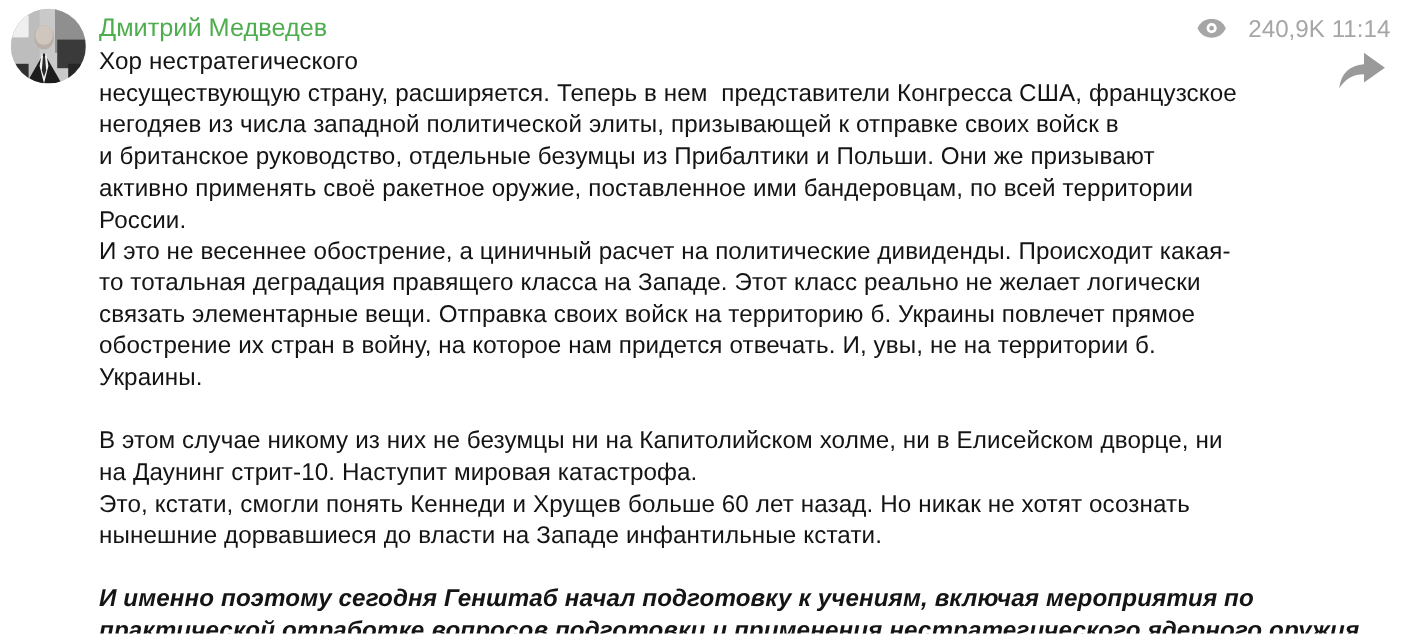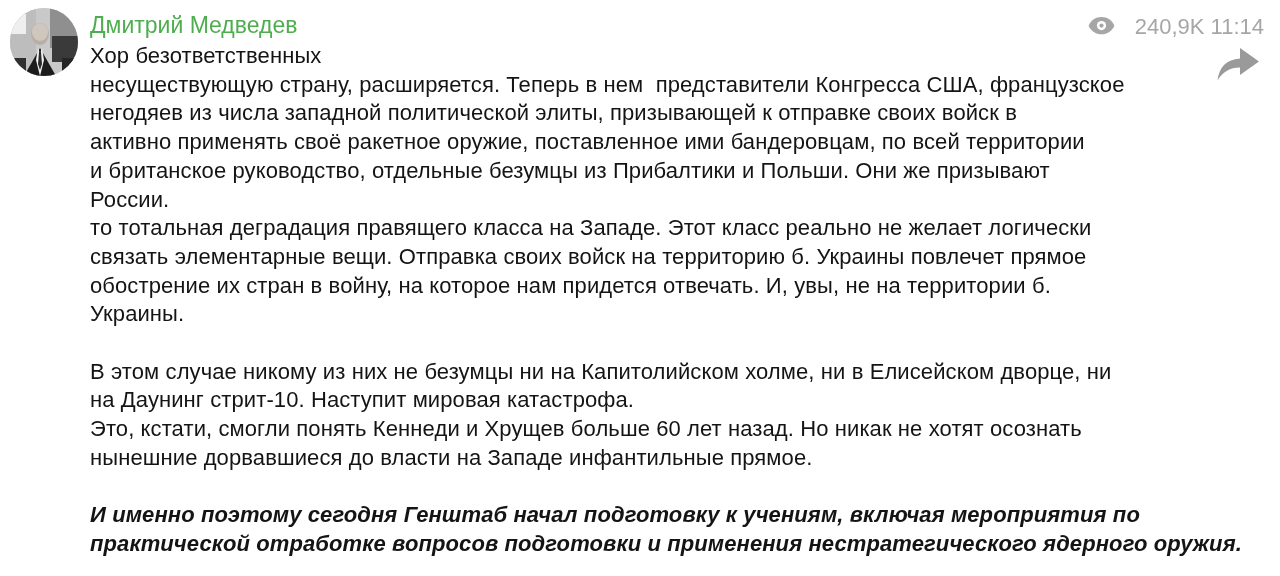--- a/index.html
+++ b/index.html
@@ -110,33 +110,34 @@
     <span>240,9K 11:14</span>
   </div>
 
   <div class="share-btn">
     <svg width="46" height="40" viewBox="0 0 46 40">
       <path d="M26 2 L45 15.5 L26 29 L26 21.5 C16 21.5 9 25.5 3.5 34.5 C5 21 12.5 13.5 26 12.5 Z" fill="#9a9a9a"></path>
     </svg>
   </div>
 
   <div class="msg">
-      <div class="msg-line">Хор безответственных</div>
+      <div class="msg-line">Хор нестратегического</div>
       <div class="msg-line">несуществующую страну, расширяется. Теперь в нем  представители Конгресса США, французское</div>
       <div class="msg-line">негодяев из числа западной политической элиты, призывающей к отправке своих войск в</div>
+      <div class="msg-line">и британское руководство, отдельные безумцы из Прибалтики и Польши. Они же призывают</div>
       <div class="msg-line">активно применять своё ракетное оружие, поставленное ими бандеровцам, по всей территории</div>
-      <div class="msg-line">и британское руководство, отдельные безумцы из Прибалтики и Польши. Они же призывают</div>
       <div class="msg-line">России.</div>
+      <div class="msg-line">И это не весеннее обострение, а циничный расчет на политические дивиденды. Происходит какая-</div>
       <div class="msg-line">то тотальная деградация правящего класса на Западе. Этот класс реально не желает логически</div>
       <div class="msg-line">связать элементарные вещи. Отправка своих войск на территорию б. Украины повлечет прямое</div>
       <div class="msg-line">обострение их стран в войну, на которое нам придется отвечать. И, увы, не на территории б.</div>
       <div class="msg-line">Украины.</div>
       <div class="msg-line"></div>
       <div class="msg-line">В этом случае никому из них не безумцы ни на Капитолийском холме, ни в Елисейском дворце, ни</div>
       <div class="msg-line">на Даунинг стрит-10. Наступит мировая катастрофа.</div>
       <div class="msg-line">Это, кстати, смогли понять Кеннеди и Хрущев больше 60 лет назад. Но никак не хотят осознать</div>
-      <div class="msg-line">нынешние дорвавшиеся до власти на Западе инфантильные прямое.</div>
+      <div class="msg-line">нынешние дорвавшиеся до власти на Западе инфантильные кстати.</div>
       <div class="msg-line"></div>
       <div class="msg-line italic">И именно поэтому сегодня Генштаб начал подготовку к учениям, включая мероприятия по</div>
       <div class="msg-line italic">практической отработке вопросов подготовки и применения нестратегического ядерного оружия.</div>
     </div>
 
 </div>
 
 </body></html>

